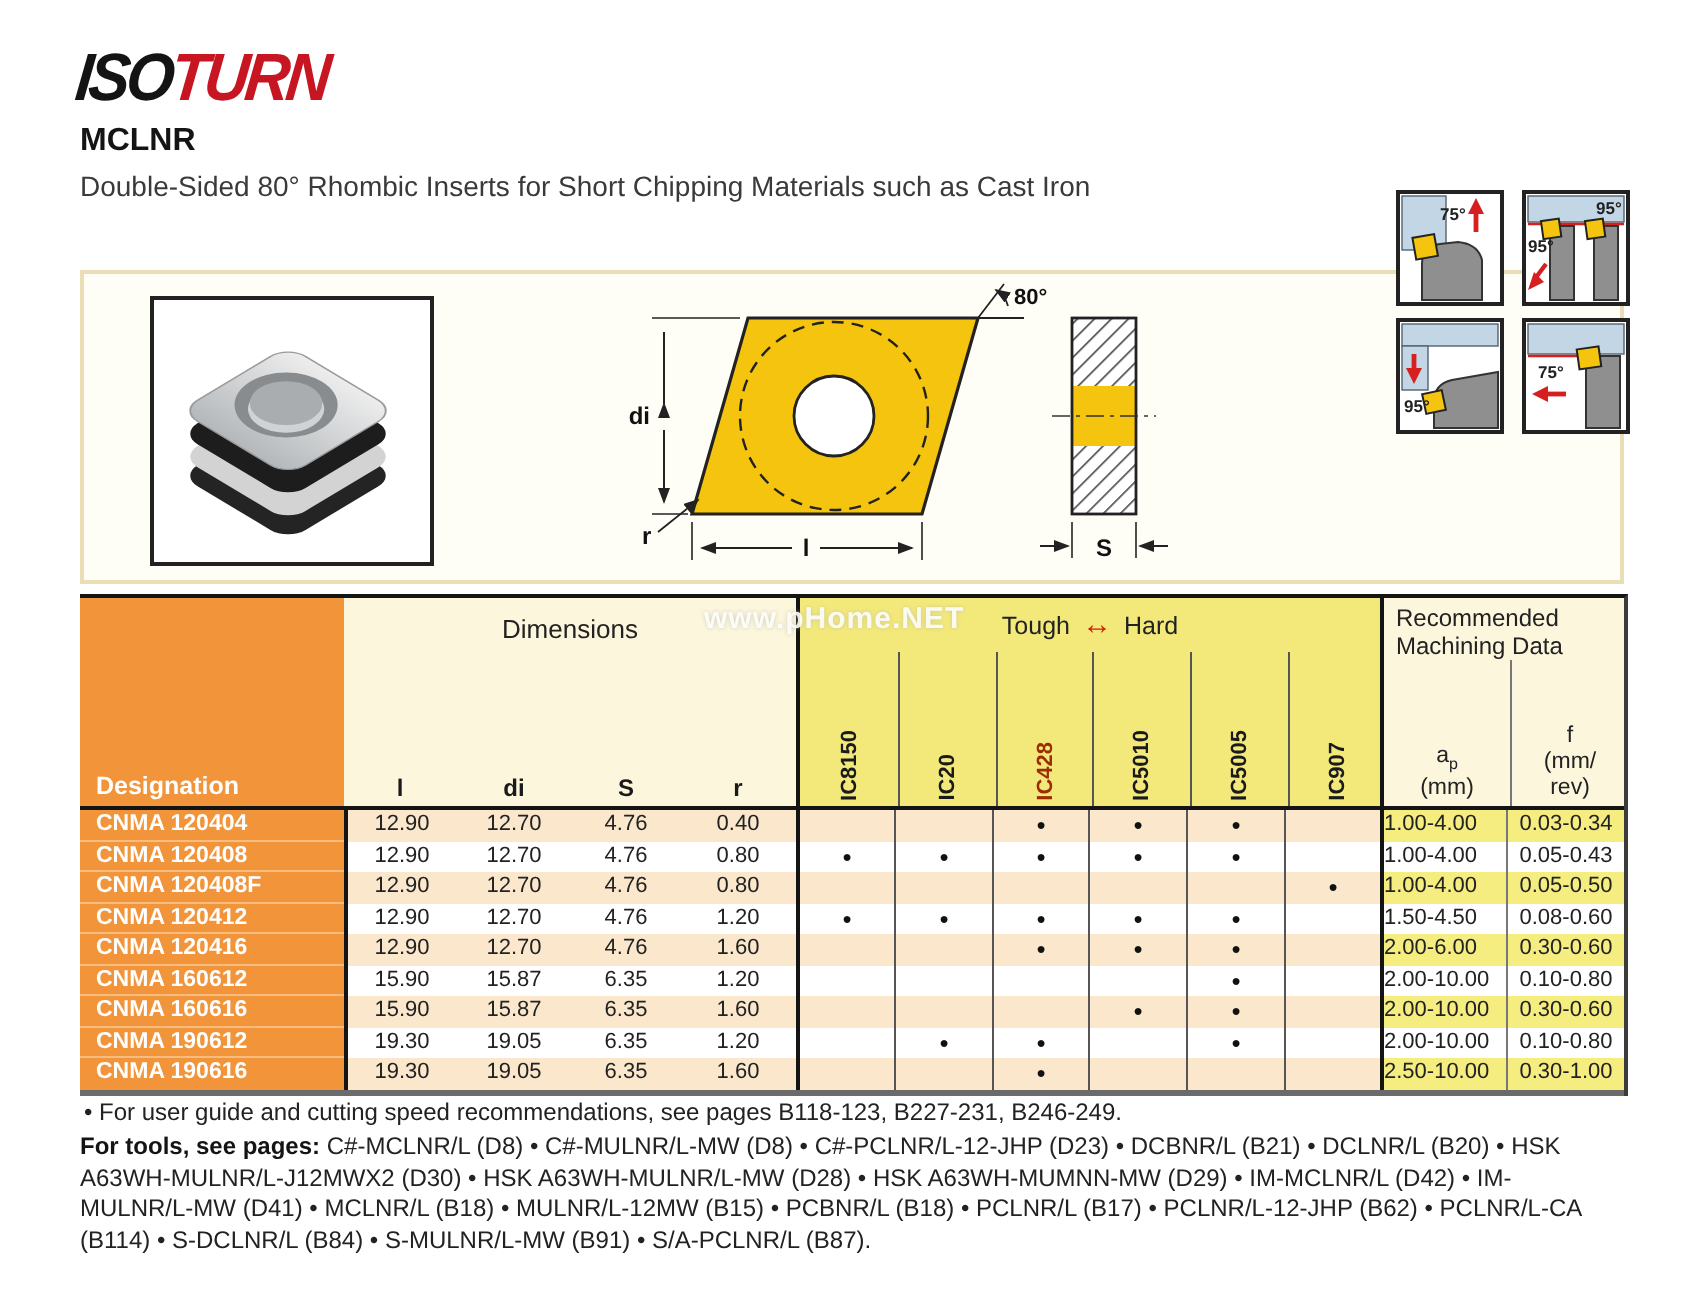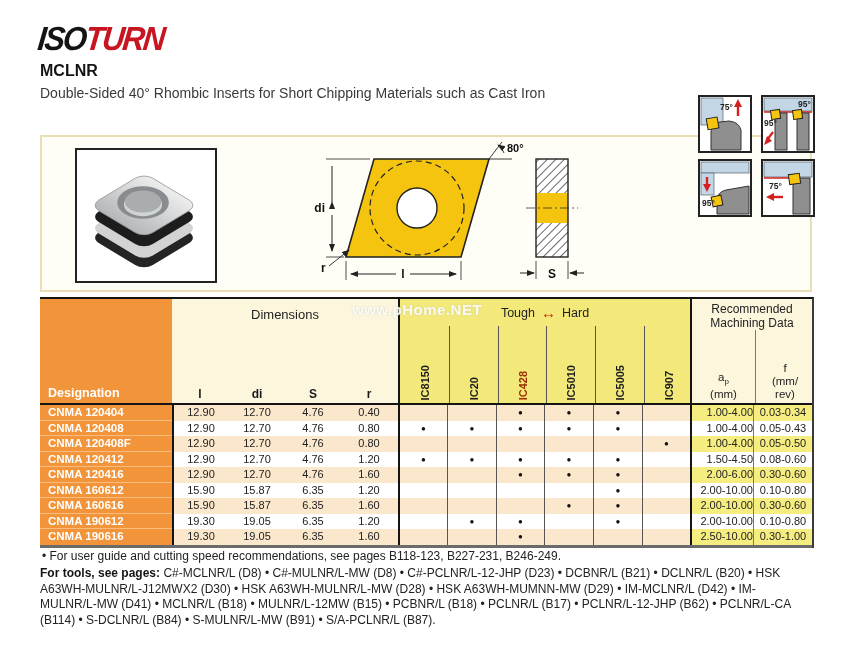--- a/index.html
+++ b/index.html
@@ -43,57 +43,57 @@
   .toughhard{height:27px;display:flex;align-items:center;justify-content:center;
              font-size:12.5px;color:#222;gap:6px;}
   .toughhard .arr{color:#CC2200;font-size:15px;font-weight:bold;line-height:10px;}
   .gradecols{flex:1;display:grid;grid-template-columns:49px 49px 48px 49px 49px 48px;}
   .gcol{display:flex;align-items:flex-end;justify-content:center;}
   .gcol.b{border-left:1px solid #555;}
   .glabel{writing-mode:vertical-rl;transform:rotate(180deg);font-weight:bold;font-size:11px;
           color:#1a1a1a;margin-bottom:3px;}
   .glabel.red{color:#9B2D00;}
   .h-mach{background:#FCF6DD;border-left:2px solid #141414;display:flex;flex-direction:column;}
-  .mach-title{text-align:center;font-size:12px;color:#222;padding:3px 6px 0 6px;line-height:14px;}
+  .mach-title{text-align:left;font-size:12px;color:#222;padding:3px 6px 0 6px;line-height:14px;}
   .machcols{flex:1;display:grid;grid-template-columns:63px 59px;}
   .mcol{display:flex;flex-direction:column;justify-content:flex-end;align-items:center;
         font-size:11.5px;padding-bottom:2px;line-height:13px;color:#222;}
   .mcol.b{border-left:1px solid #777;}
   sub{font-size:8px;}
   
   .tbody{border-bottom:3px solid #6b6b6b;}
   .trow{display:grid;grid-template-columns:132px 56px 58px 54px 58px 49px 49px 48px 49px 49px 48px 63px 59px;
         height:15.5px;line-height:15.5px;}
   .trow div{box-sizing:border-box;overflow:hidden;}
   .c-des{background:#F2943A;color:#fff;font-weight:bold;font-size:11.5px;padding-left:8px;
          border-bottom:1px solid #F8BC7E;}
   .trow:last-child .c-des{border-bottom:none;}
   .c-dim{text-align:center;font-size:11px;color:#222;}
   .c-dim0{border-left:2px solid #141414;}
   .c-dot{text-align:center;font-size:8px;color:#111;}
   .c-g0{border-left:2px solid #141414;}
   .c-gb{border-left:1px solid #555;}
-  .c-ap{border-left:2px solid #141414;text-align:right;font-size:11px;color:#222;}
+  .c-ap{border-left:2px solid #141414;text-align:left;font-size:11px;color:#222;}
   .c-f{border-left:1px solid #777;text-align:center;font-size:11px;color:#222;}
   .trow:nth-child(odd) .c-dim,.trow:nth-child(odd) .c-dot{background:#FBE7CC;}
   .trow:nth-child(even) .c-dim,.trow:nth-child(even) .c-dot{background:#FFFFFF;}
   .trow:nth-child(odd) .c-ap,.trow:nth-child(odd) .c-f{background:#F5ED80;}
   .trow:nth-child(even) .c-ap,.trow:nth-child(even) .c-f{background:#FFFFFF;}
   
   .guide{position:absolute;left:42px;top:549px;font-size:12px;color:#222;}
   .tools{position:absolute;left:40px;top:566px;width:772px;font-size:12px;color:#222;
          line-height:15.5px;}
   .tools b{color:#141414;}
 </style>
 </head>
 <body>
 
 <div class="logo"><span class="iso">ISO</span><span class="turn">TURN</span></div>
 <div class="pg-title">MCLNR</div>
-<div class="pg-sub">Double-Sided 40° Rhombic Inserts for Short Chipping Materials such as Cast Iron</div>
+<div class="pg-sub">Double-Sided 80° Rhombic Inserts for Short Chipping Materials such as Cast Iron</div>
 
 <div class="panel">
 
   <div class="photo">
     <svg width="134" height="127" viewBox="0 0 140 133">
       <defs>
         <linearGradient id="gTop" x1="0" y1="0" x2="0" y2="1">
           <stop offset="0" stop-color="#ededed"></stop>
             <stop offset="1" stop-color="#b4b8bb"></stop>
         </linearGradient>

